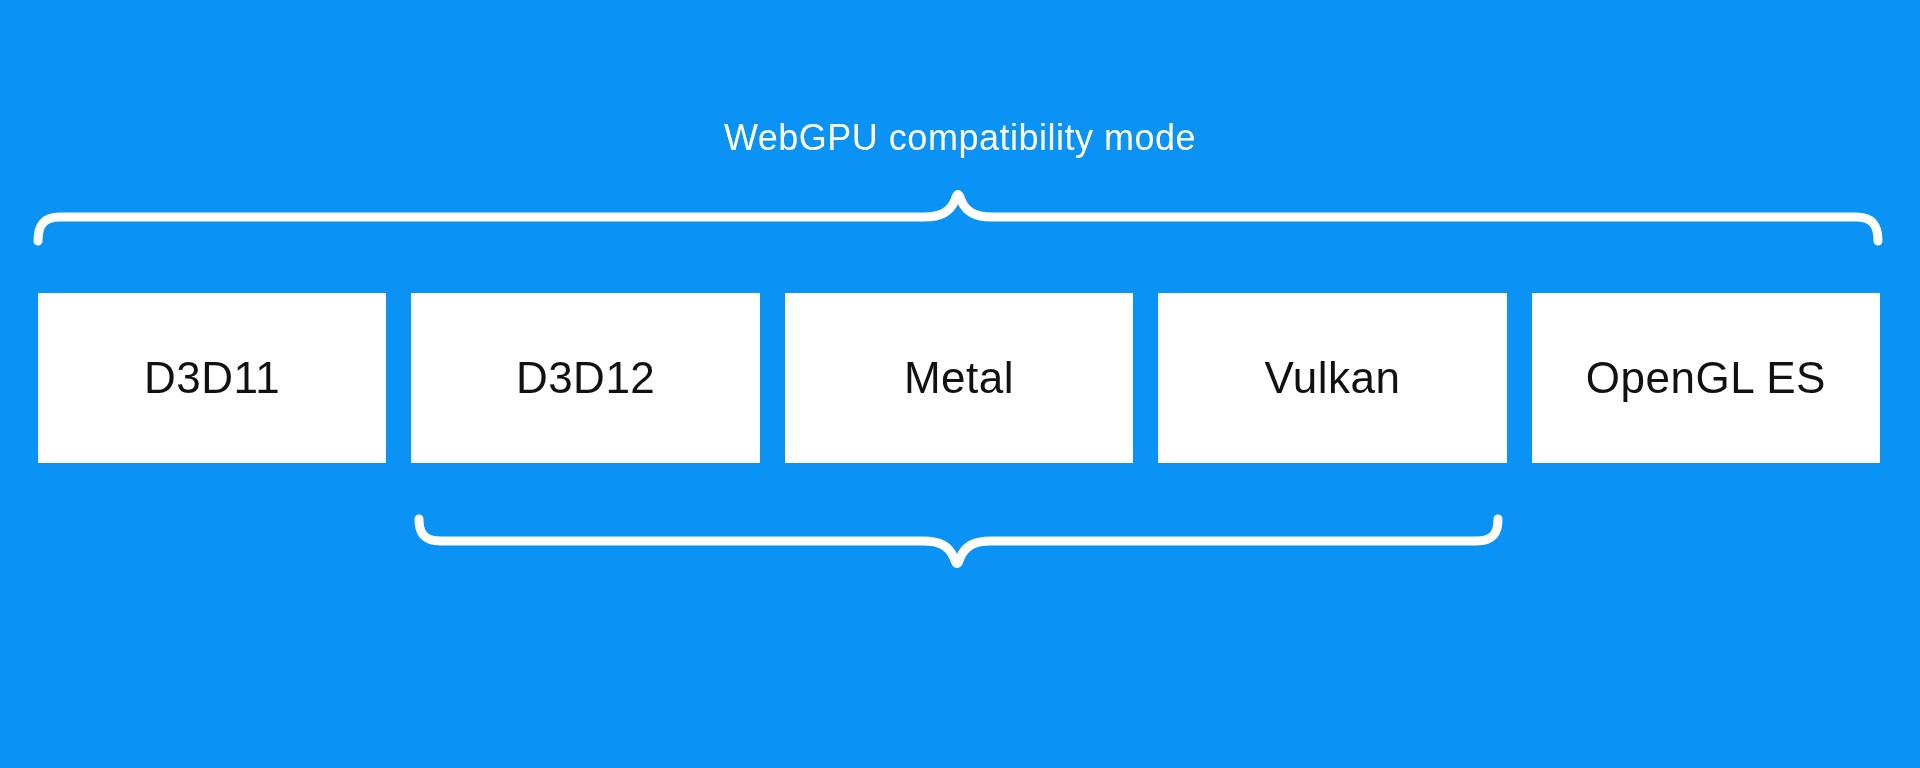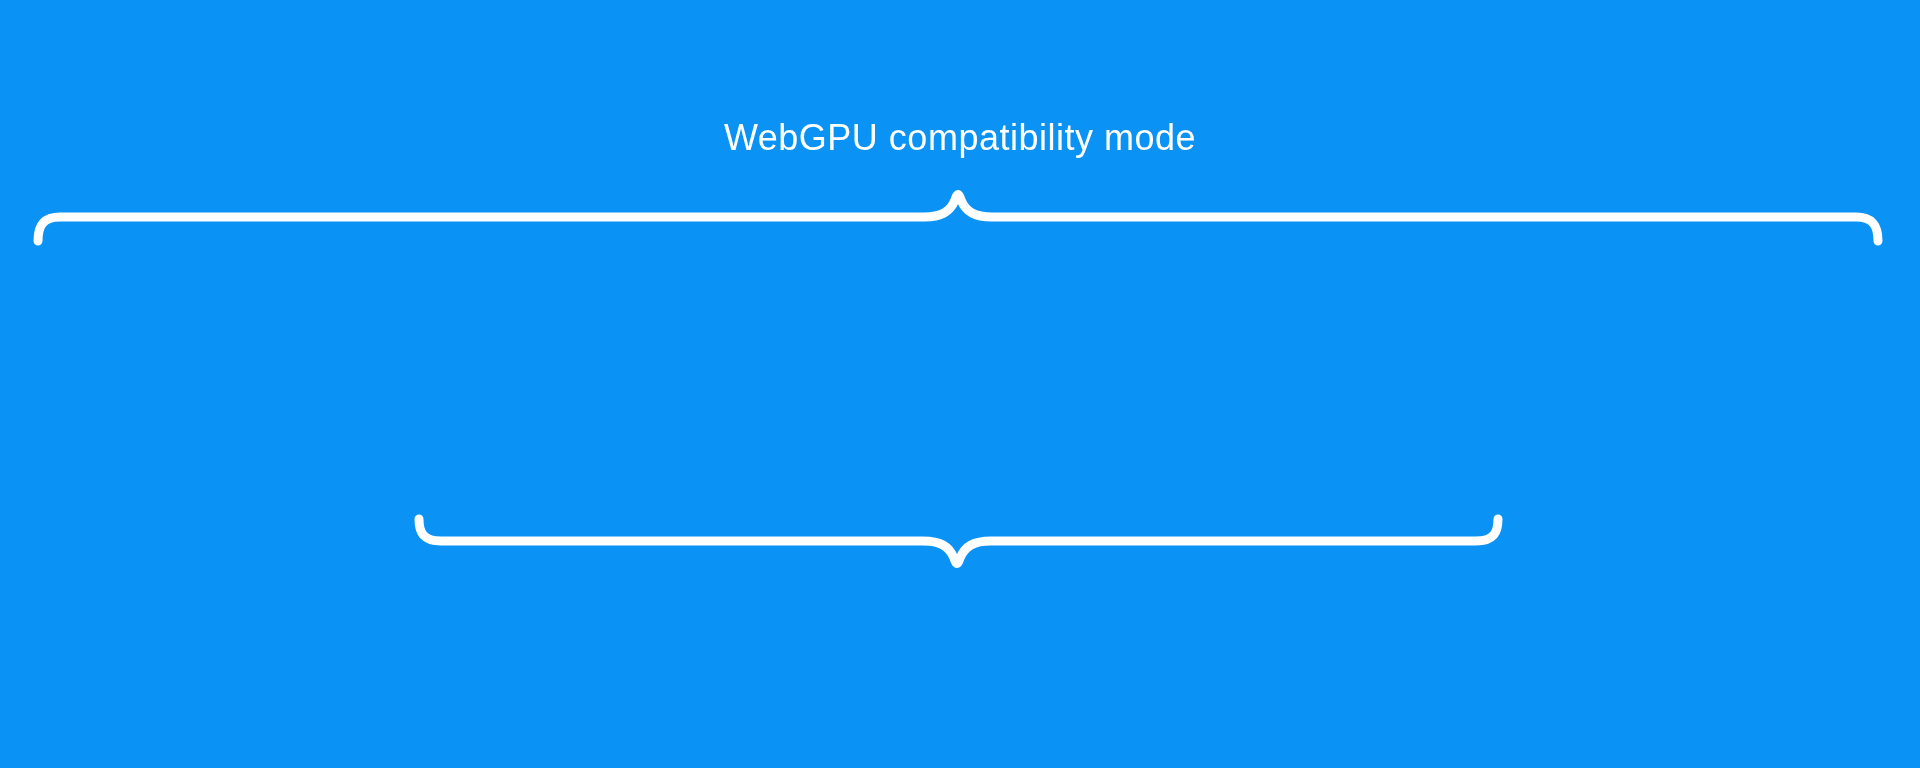--- a/index.html
+++ b/index.html
@@ -79,15 +79,32 @@
     <path class="brace-path" d="M 419 519
              C 419 532, 423 541, 441 541
              L 923 541
              C 940 541, 949 546, 954 558
              Q 957 569, 960 558
              C 965 546, 974 541, 991 541
              L 1476 541
              C 1494 541, 1498 532, 1498 519" stroke="#ffffff"></path>
   </svg>
 
+  <div class="boxes-row">
+    <div class="backend-box" style="background-color: rgb(255, 255, 255);">
+      <span style="color: rgb(17, 17, 17);">D3D11</span>
+    </div>
+    <div class="backend-box" style="background-color: rgb(255, 255, 255);">
+      <span style="color: rgb(17, 17, 17);">D3D12</span>
+    </div>
+    <div class="backend-box" style="background-color: rgb(255, 255, 255);">
+      <span style="color: rgb(17, 17, 17);">Metal</span>
+    </div>
+    <div class="backend-box" style="background-color: rgb(255, 255, 255);">
+      <span style="color: rgb(17, 17, 17);">Vulkan</span>
+    </div>
+    <div class="backend-box" style="background-color: rgb(255, 255, 255);">
+      <span style="color: rgb(17, 17, 17);">OpenGL ES</span>
+    </div>
+  </div>
 
 
 </div>
 
 </body></html>

